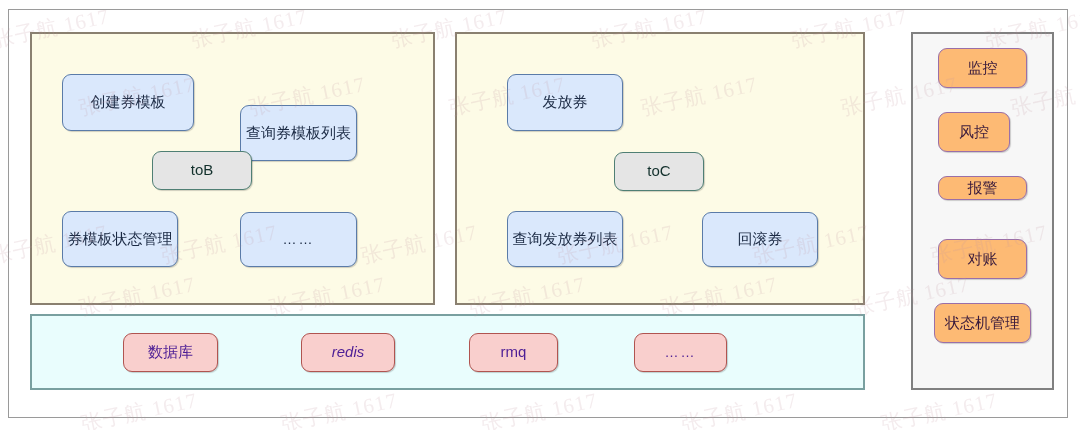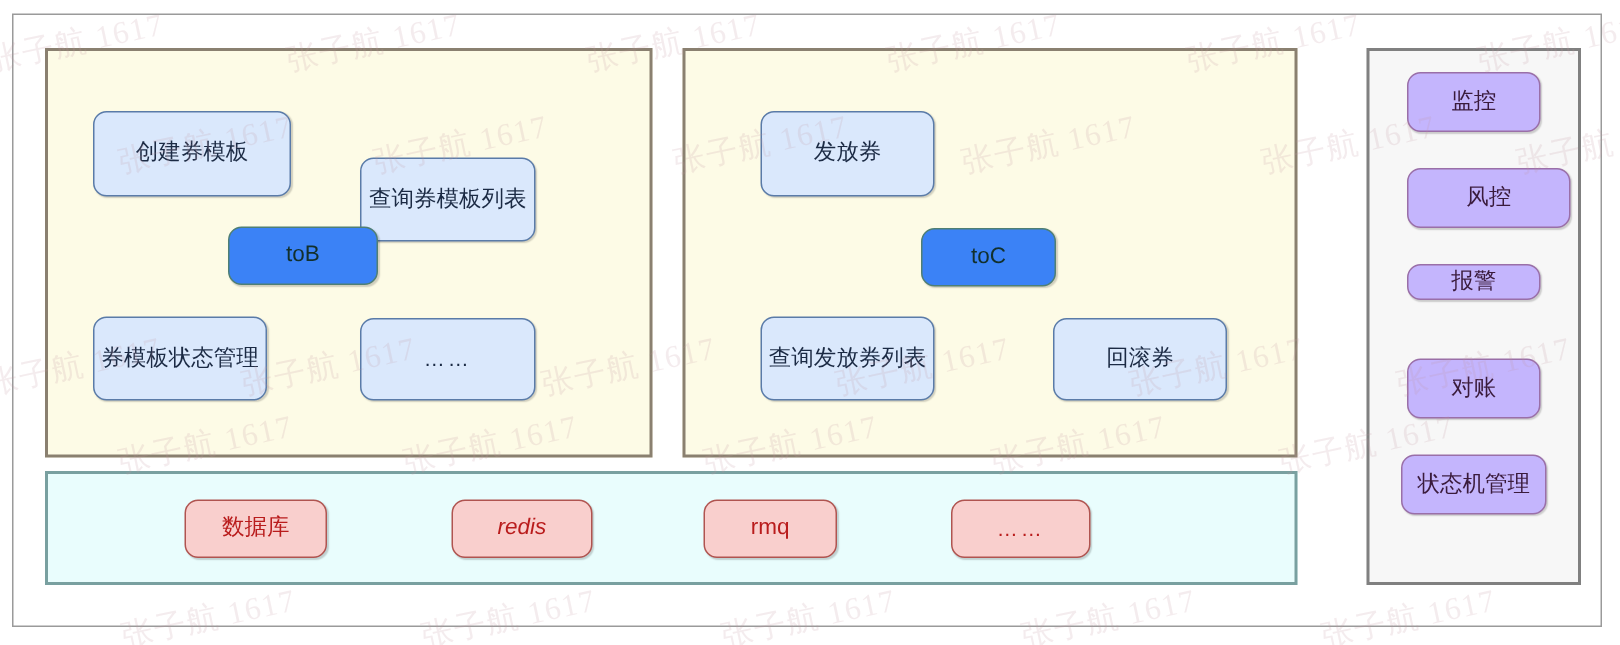--- a/index.html
+++ b/index.html
@@ -103,31 +103,31 @@
     z-index: 20;
     box-shadow: 1px 1px 1px rgba(0,0,0,0.18);
     white-space: nowrap;
   }
   .node.blue {
     background: #dae8fc;
     border: 1.6px solid #5a7ba8;
     color: #1b2a44;
   }
   .node.cyan {
-    background: #3b82f6;
+    background: #e5e5e5;
     border: 1.6px solid #4f7f74;
     color: #12302c;
   }
   .node.pink {
     background: #f9cfcd;
     border: 1.6px solid #b05450;
-    color: #b91c1c;
+    color: #4c1d95;
   }
   .node.magenta {
-    background: #c4b5fd;
+    background: #fdba74;
     border: 1.6px solid #9a6fa8;
     color: #3a1b3c;
   }
   .node .dots {
     letter-spacing: 2px;
     font-size: 14px;
   }
 </style>
 </head>
 <body>
@@ -170,21 +170,21 @@
   <div class="node pink" style="left:469px; top:333px; width:89px; height:39px;">rmq</div>
 
   <div class="node pink" style="left:634px; top:333px; width:93px; height:39px;">
     <span class="dots">……</span>
   </div>
 
   <div class="ops-panel"></div>
 
   <div class="node magenta" style="left:938px; top:48px; width:89px; height:40px;">监控</div>
 
-  <div class="node magenta" style="left:938px; top:112px; width:109px; height:40px;">风控</div>
+  <div class="node magenta" style="left:938px; top:112px; width:72px; height:40px;">风控</div>
 
   <div class="node magenta" style="left:938px; top:176px; width:89px; height:24px;">报警</div>
 
   <div class="node magenta" style="left:938px; top:239px; width:89px; height:40px;">对账</div>
 
   <div class="node magenta" style="left:934px; top:303px; width:97px; height:40px;">状态机管理</div>
 
   <div class="watermark-layer">
     <div class="wm" style="left:78px;  top:82px;">张子航 1617</div>
     <div class="wm" style="left:248px; top:82px;">张子航 1617</div>

